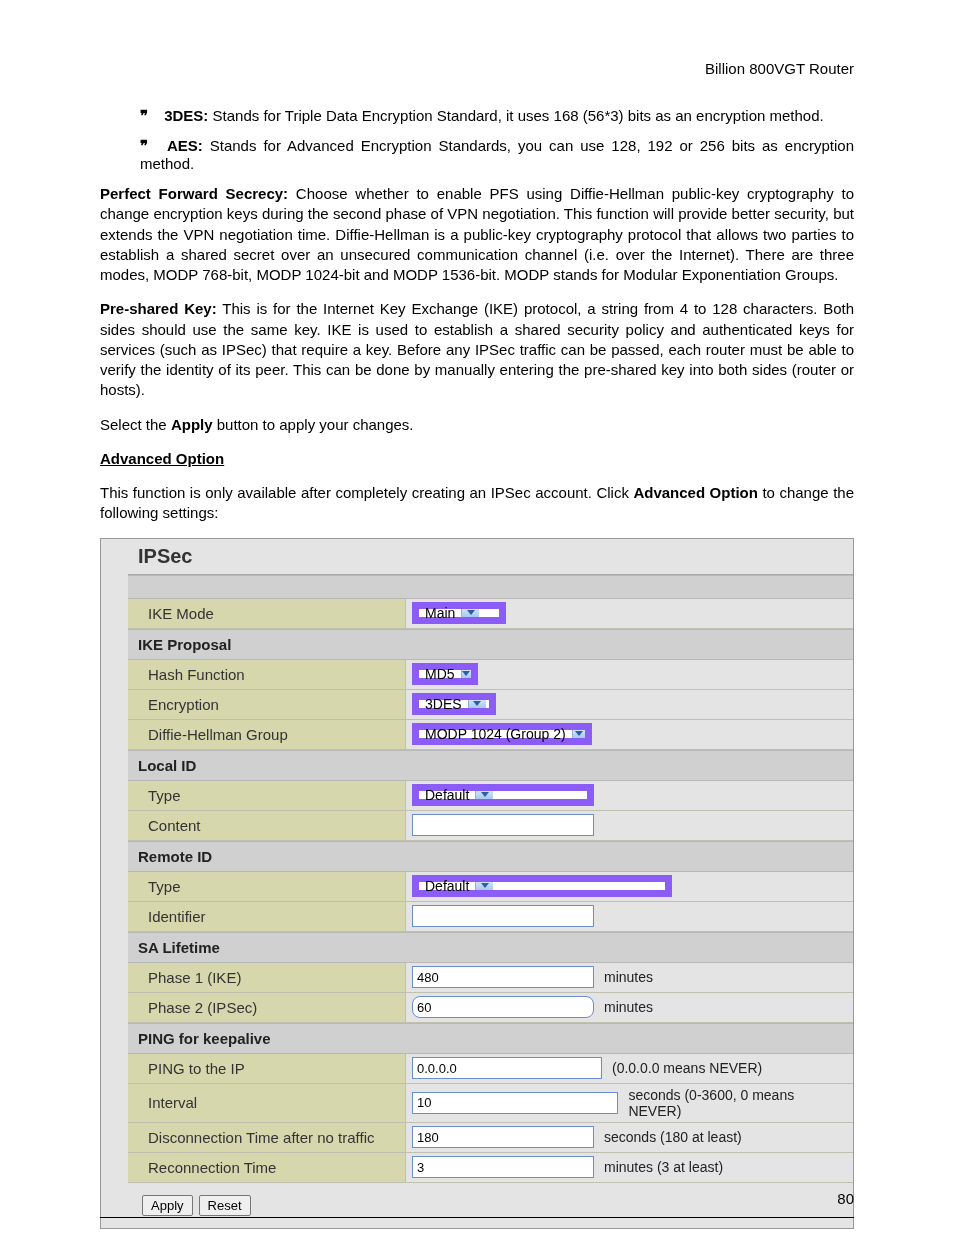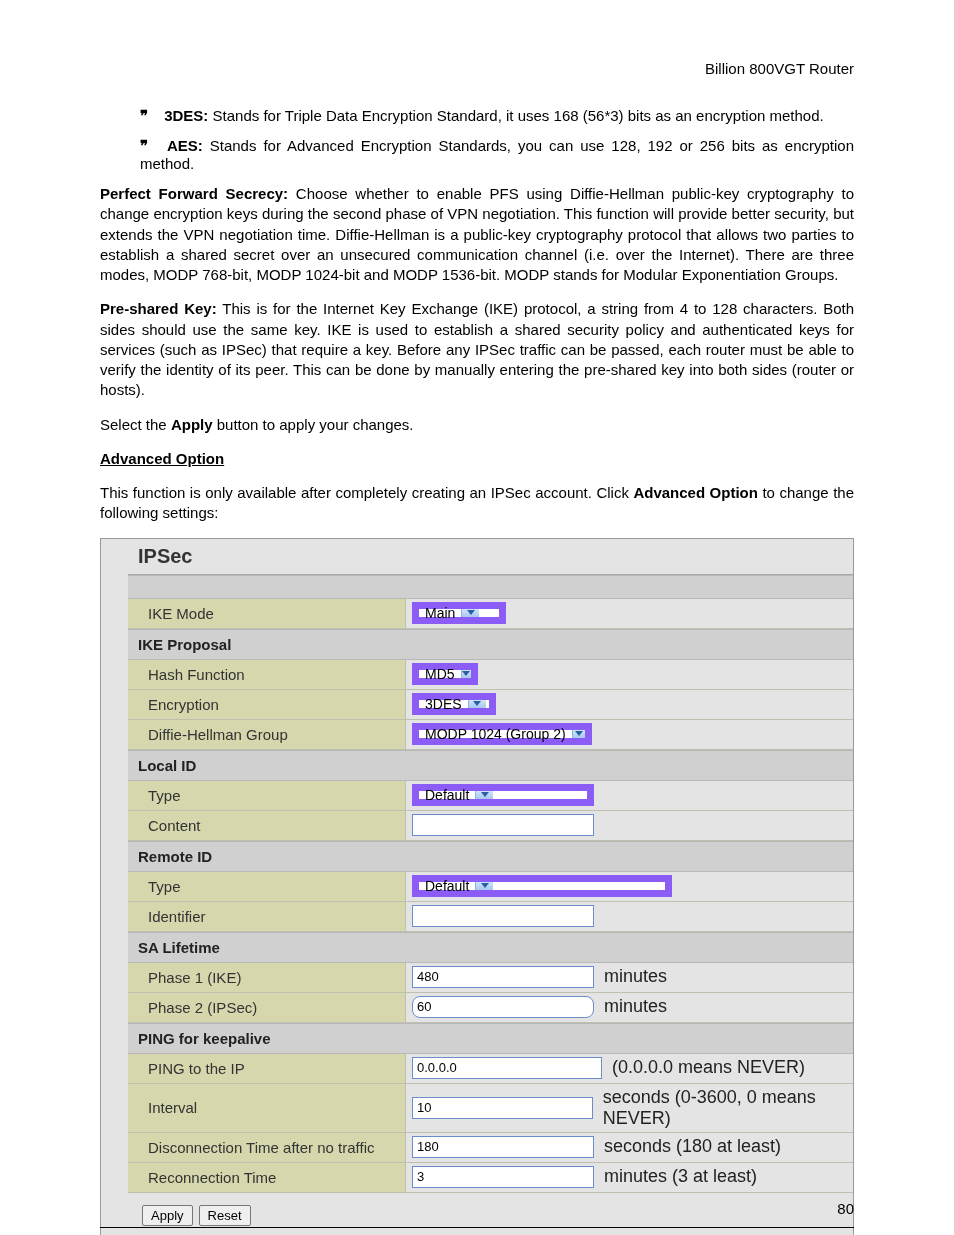--- a/index.html
+++ b/index.html
@@ -62,21 +62,21 @@
   .section-header {
     font-weight: bold;
     padding: 6px 10px;
     background: #d0d0d0;
     border-top: 1px solid #b8b8b8;
     border-bottom: 1px solid #b8b8b8;
     color: #222;
   }
   .field-row {
     display: flex;
-    align-items: flex-start;
+    align-items: center;
     min-height: 30px;
     border-bottom: 1px solid #c0c0b0;
   }
   .field-label-cell {
     width: 278px;
     background: #d7d7ae;
     padding: 6px 8px 6px 20px;
     color: #333;
     border-right: 1px solid #c0c0b0;
     align-self: stretch;
@@ -116,21 +116,21 @@
   .faux-input {
     background: #fff;
     border: 1px solid #6a8ecb;
     height: 22px;
     font-size: 13px;
     padding: 0 4px;
     display: inline-flex;
     align-items: center;
   }
   .suffix-text {
-    font-size: 18px;
+    font-size: 14px;
     color: #222;
     margin-left: 4px;
   }
   .button-row {
     padding: 12px 14px;
     background: #e4e4e4;
     display: flex;
     gap: 6px;
   }
   .faux-button {

